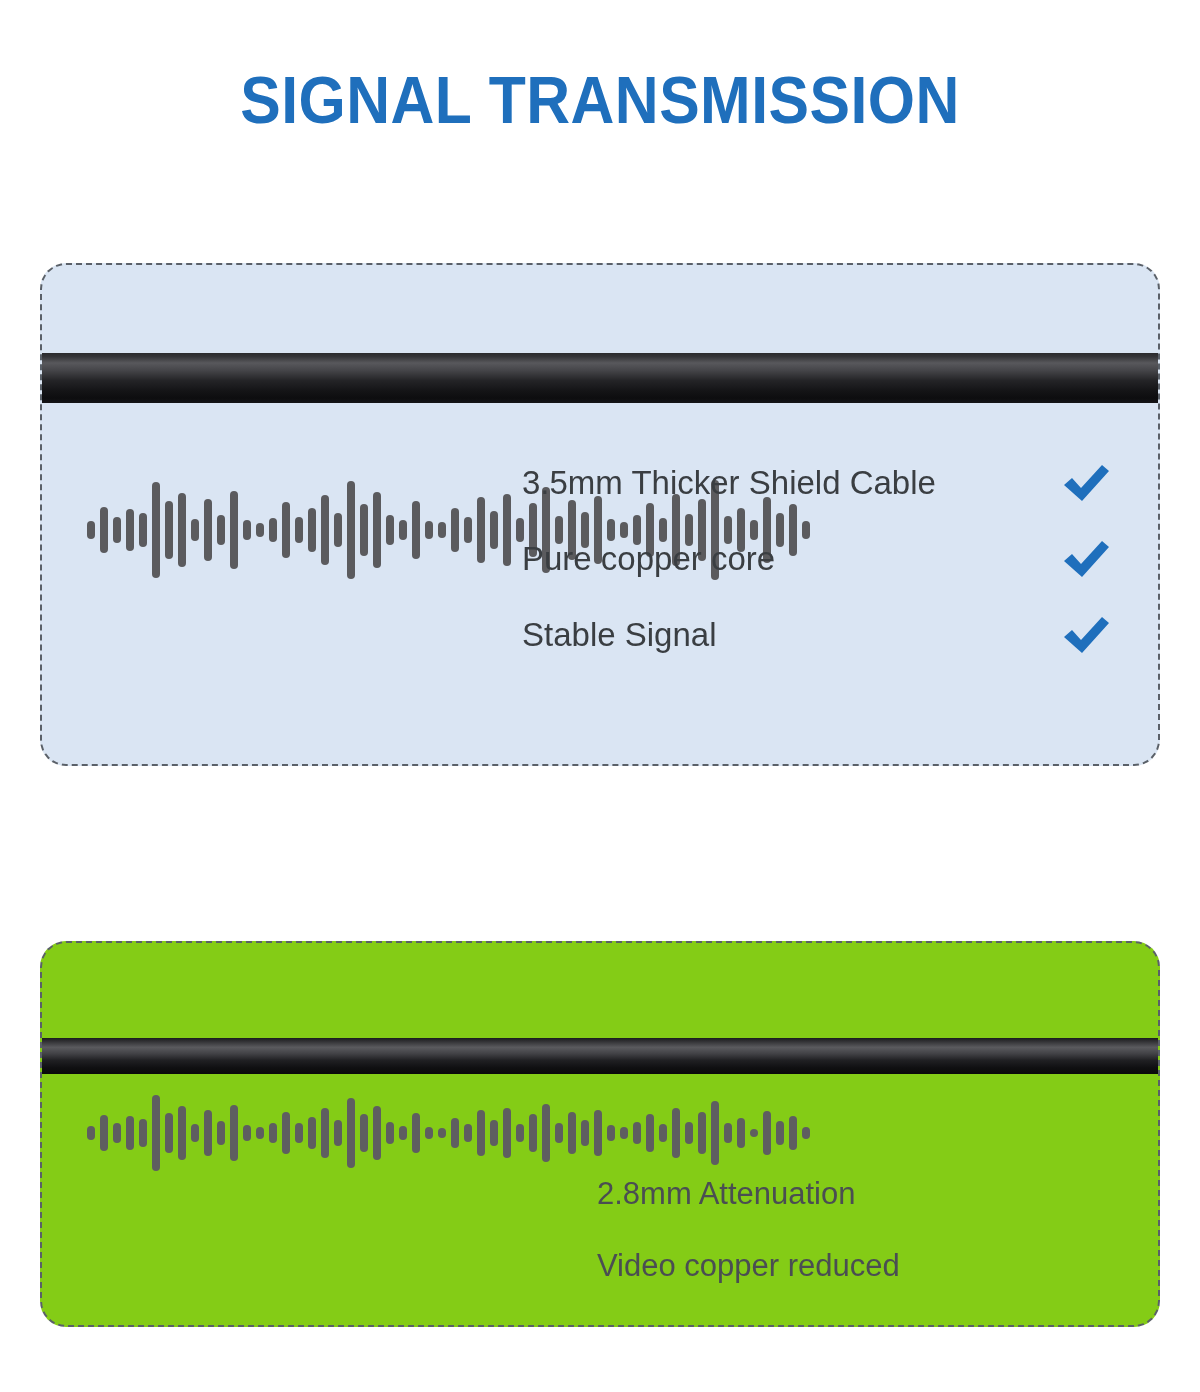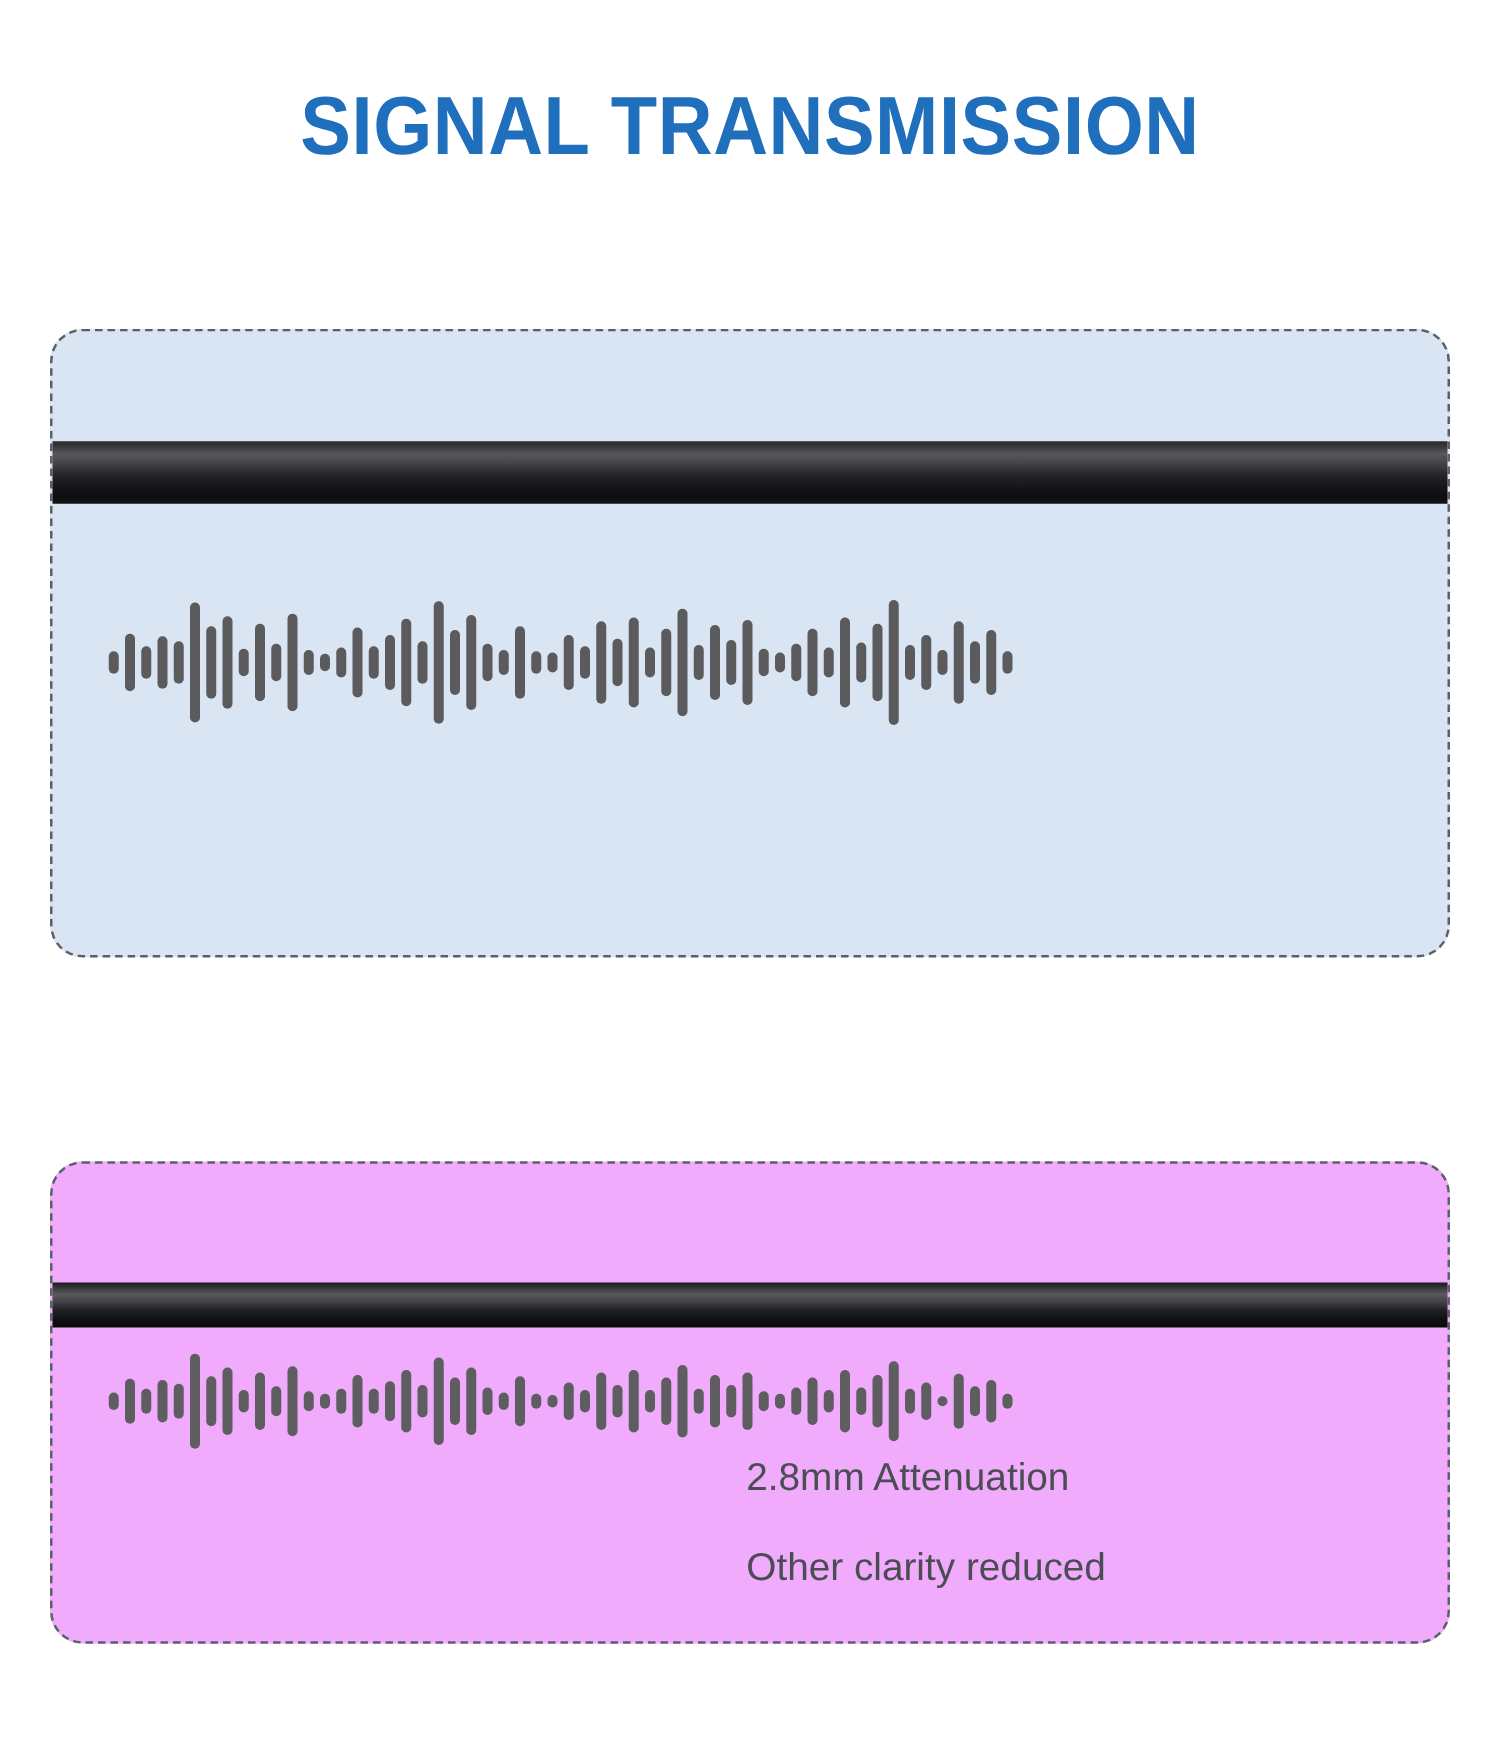--- a/index.html
+++ b/index.html
@@ -49,23 +49,23 @@
     border-radius: 26px;
     box-sizing: border-box;
     overflow: hidden;
   }
   #panel-our {
     top: 37px;
     height: 503px;
     background: #DAE5F3;
   }
   #panel-other {
-    top: 44px;
+    top: 56px;
     height: 386px;
-    background: #f0abfc;
+    background: #84cc16;
   }
 
   
   .banner {
     position: absolute;
     top: 0;
     left: 214px;
     width: 706px;
     height: 79px;
     display: flex;
@@ -234,20 +234,44 @@
         <div class="wave-bar" style="height: 100px;"></div>
         <div class="wave-bar" style="height: 28px;"></div>
         <div class="wave-bar" style="height: 44px;"></div>
         <div class="wave-bar" style="height: 20px;"></div>
         <div class="wave-bar" style="height: 66px;"></div>
         <div class="wave-bar" style="height: 34px;"></div>
         <div class="wave-bar" style="height: 52px;"></div>
         <div class="wave-bar" style="height: 18px;"></div>
       </div>
 
+    <div class="feature-list">
+
+      <div class="feature-row">
+        <span class="feature-text">3.5mm Thicker Shield Cable</span>
+        <svg class="check-icon" viewBox="0 0 52 44">
+          <path d="M4 24 L12 17 L21 27 L42 4 L49 10 L22 40 Z" fill="#1F6FBC"></path>
+        </svg>
+      </div>
+
+      <div class="feature-row">
+        <span class="feature-text">Pure copper core</span>
+        <svg class="check-icon" viewBox="0 0 52 44">
+          <path d="M4 24 L12 17 L21 27 L42 4 L49 10 L22 40 Z" fill="#1F6FBC"></path>
+        </svg>
+      </div>
+
+      <div class="feature-row">
+        <span class="feature-text">Stable Signal</span>
+        <svg class="check-icon" viewBox="0 0 52 44">
+          <path d="M4 24 L12 17 L21 27 L42 4 L49 10 L22 40 Z" fill="#1F6FBC"></path>
+        </svg>
+      </div>
+
+    </div>
   </div>
 
 
 </div>
 
 <div class="compare-block" id="block-other">
 
   <div class="panel" id="panel-other">
 
     <div class="cable" id="cable-other"></div>
@@ -309,19 +333,19 @@
         <div class="wave-bar" style="height: 24px;"></div>
         <div class="wave-bar" style="height: 34px;"></div>
         <div class="wave-bar" style="height: 12px;"></div>
       </div>
 
     <div class="drawback-list">
       <div class="drawback-row">
         <span class="drawback-text">2.8mm Attenuation</span>
       </div>
       <div class="drawback-row">
-        <span class="drawback-text">Other clarity reduced</span>
+        <span class="drawback-text">Video copper reduced</span>
       </div>
     </div>
   </div>
 
 
 </div>
 
 </body></html>

